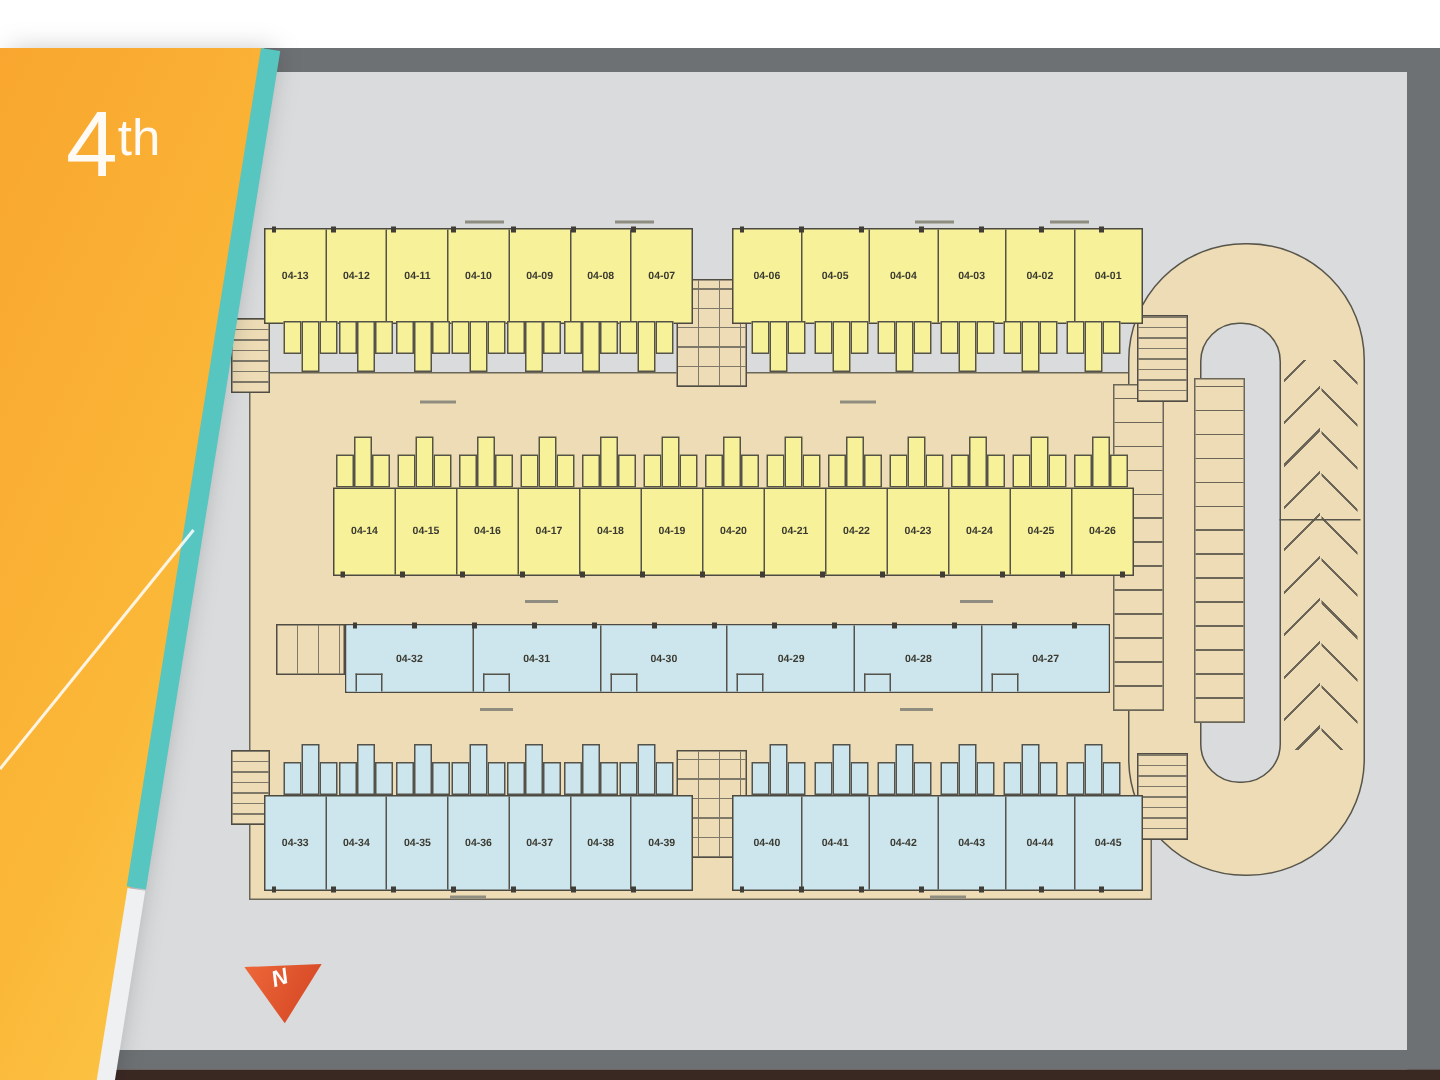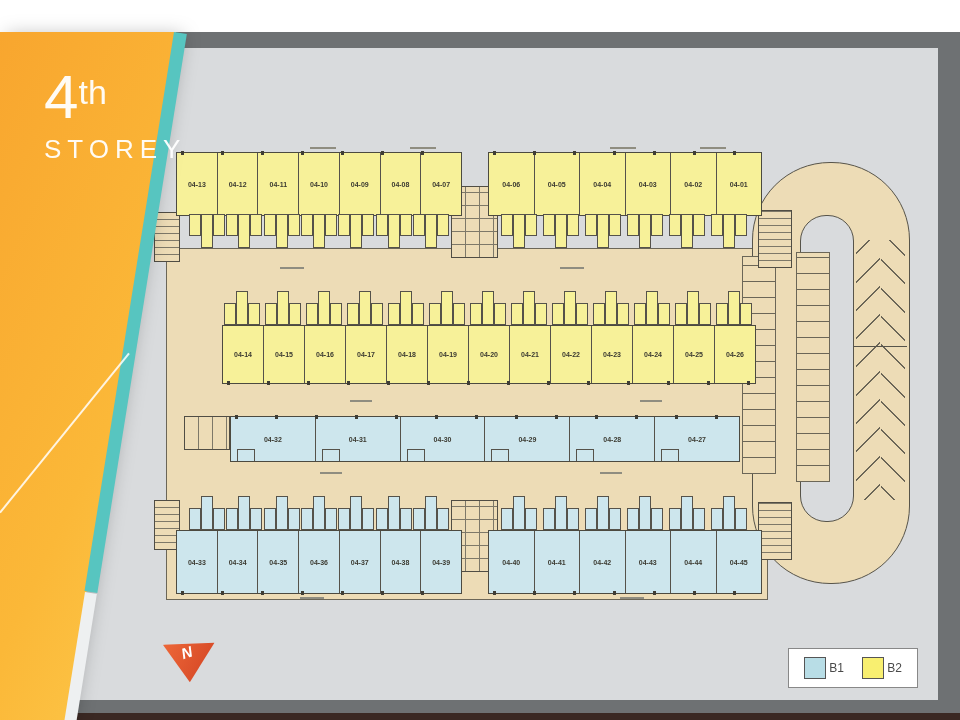--- a/index.html
+++ b/index.html
@@ -533,36 +533,25 @@
     <div class="dash" style="left:320px;top:472px;width:22px;"></div>
     <div class="dash" style="left:600px;top:472px;width:22px;"></div>
     <div class="dash" style="left:300px;top:597px;width:24px;"></div>
     <div class="dash" style="left:620px;top:597px;width:24px;"></div>
 
     <div class="compass">
       <div class="tri"></div>
       <span class="compass-n">N</span>
     </div>
 
-    <div class="legend">
-      <div class="legend-item">
-        <span class="swatch swatch-b1"></span>
-        <span class="legend-label">B1</span>
-      </div>
-      <div class="legend-item">
-        <span class="swatch swatch-b2"></span>
-        <span class="legend-label">B2</span>
-      </div>
-    </div>
   </div>
 
   <div class="panel-shadow">
     <div class="panel"></div>
   </div>
   <div class="teal-stripe"></div>
   <div class="white-stripe"></div>
   <div class="diag-line"></div>
   <div class="storey">
     <div class="storey-num"><span>4</span><span class="storey-suf">th</span></div>
-    <div class="storey-word">STOREY</div>
   </div>
 
 </div>
 
 </body></html>

